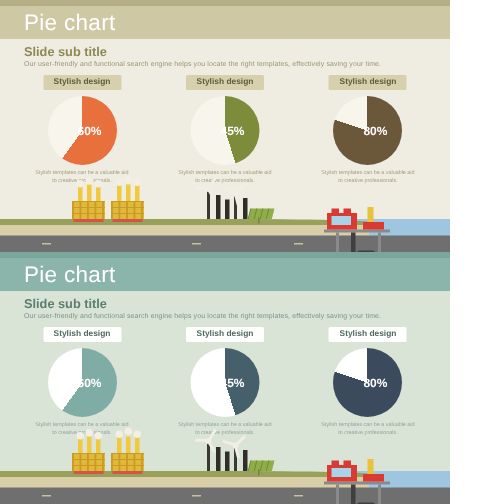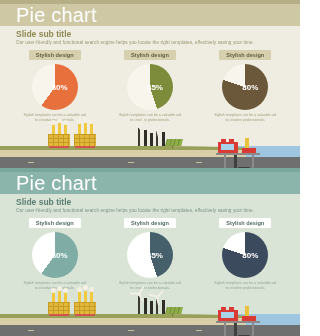--- a/index.html
+++ b/index.html
@@ -36,21 +36,21 @@
   .theme-b .ground{background:#99a05a;}
   .theme-b .sand{background:#d8cfa8;}
   .theme-b .road{background:#6f6f6f;}
   .theme-b .sea{background:#9fc6e0;}
 
   .topstrip{height:4px;width:100%;}
   .theme-a .topstrip{background:#b5ae86;}
   .theme-b .topstrip{background:#7aa79c;}
 
   .titlebar{height:22px;display:flex;align-items:center;padding-left:16px;}
-  .title{font-size:20px;font-weight:400;letter-spacing:.2px;}
+  .title{font-size:15px;font-weight:400;letter-spacing:.2px;}
 
   .subtitle{font-size:8.5px;font-weight:bold;margin:3px 0 0 16px;}
   .desc{font-size:4.6px;margin:1px 0 0 16px;letter-spacing:.1px;}
 
   .cards{display:flex;margin-top:5px;padding:0 8px;gap:2px;}
   .card{flex:1;display:flex;flex-direction:column;align-items:center;}
   .chip{font-size:5.6px;font-weight:bold;padding:2px 7px;border-radius:1px;white-space:nowrap;}
   .pie-wrap{position:relative;width:46px;height:46px;margin-top:4px;}
   .pie{width:46px;height:46px;border-radius:50%;}
   .pct{position:absolute;font-size:8px;font-weight:bold;left:0;right:0;text-align:center;

